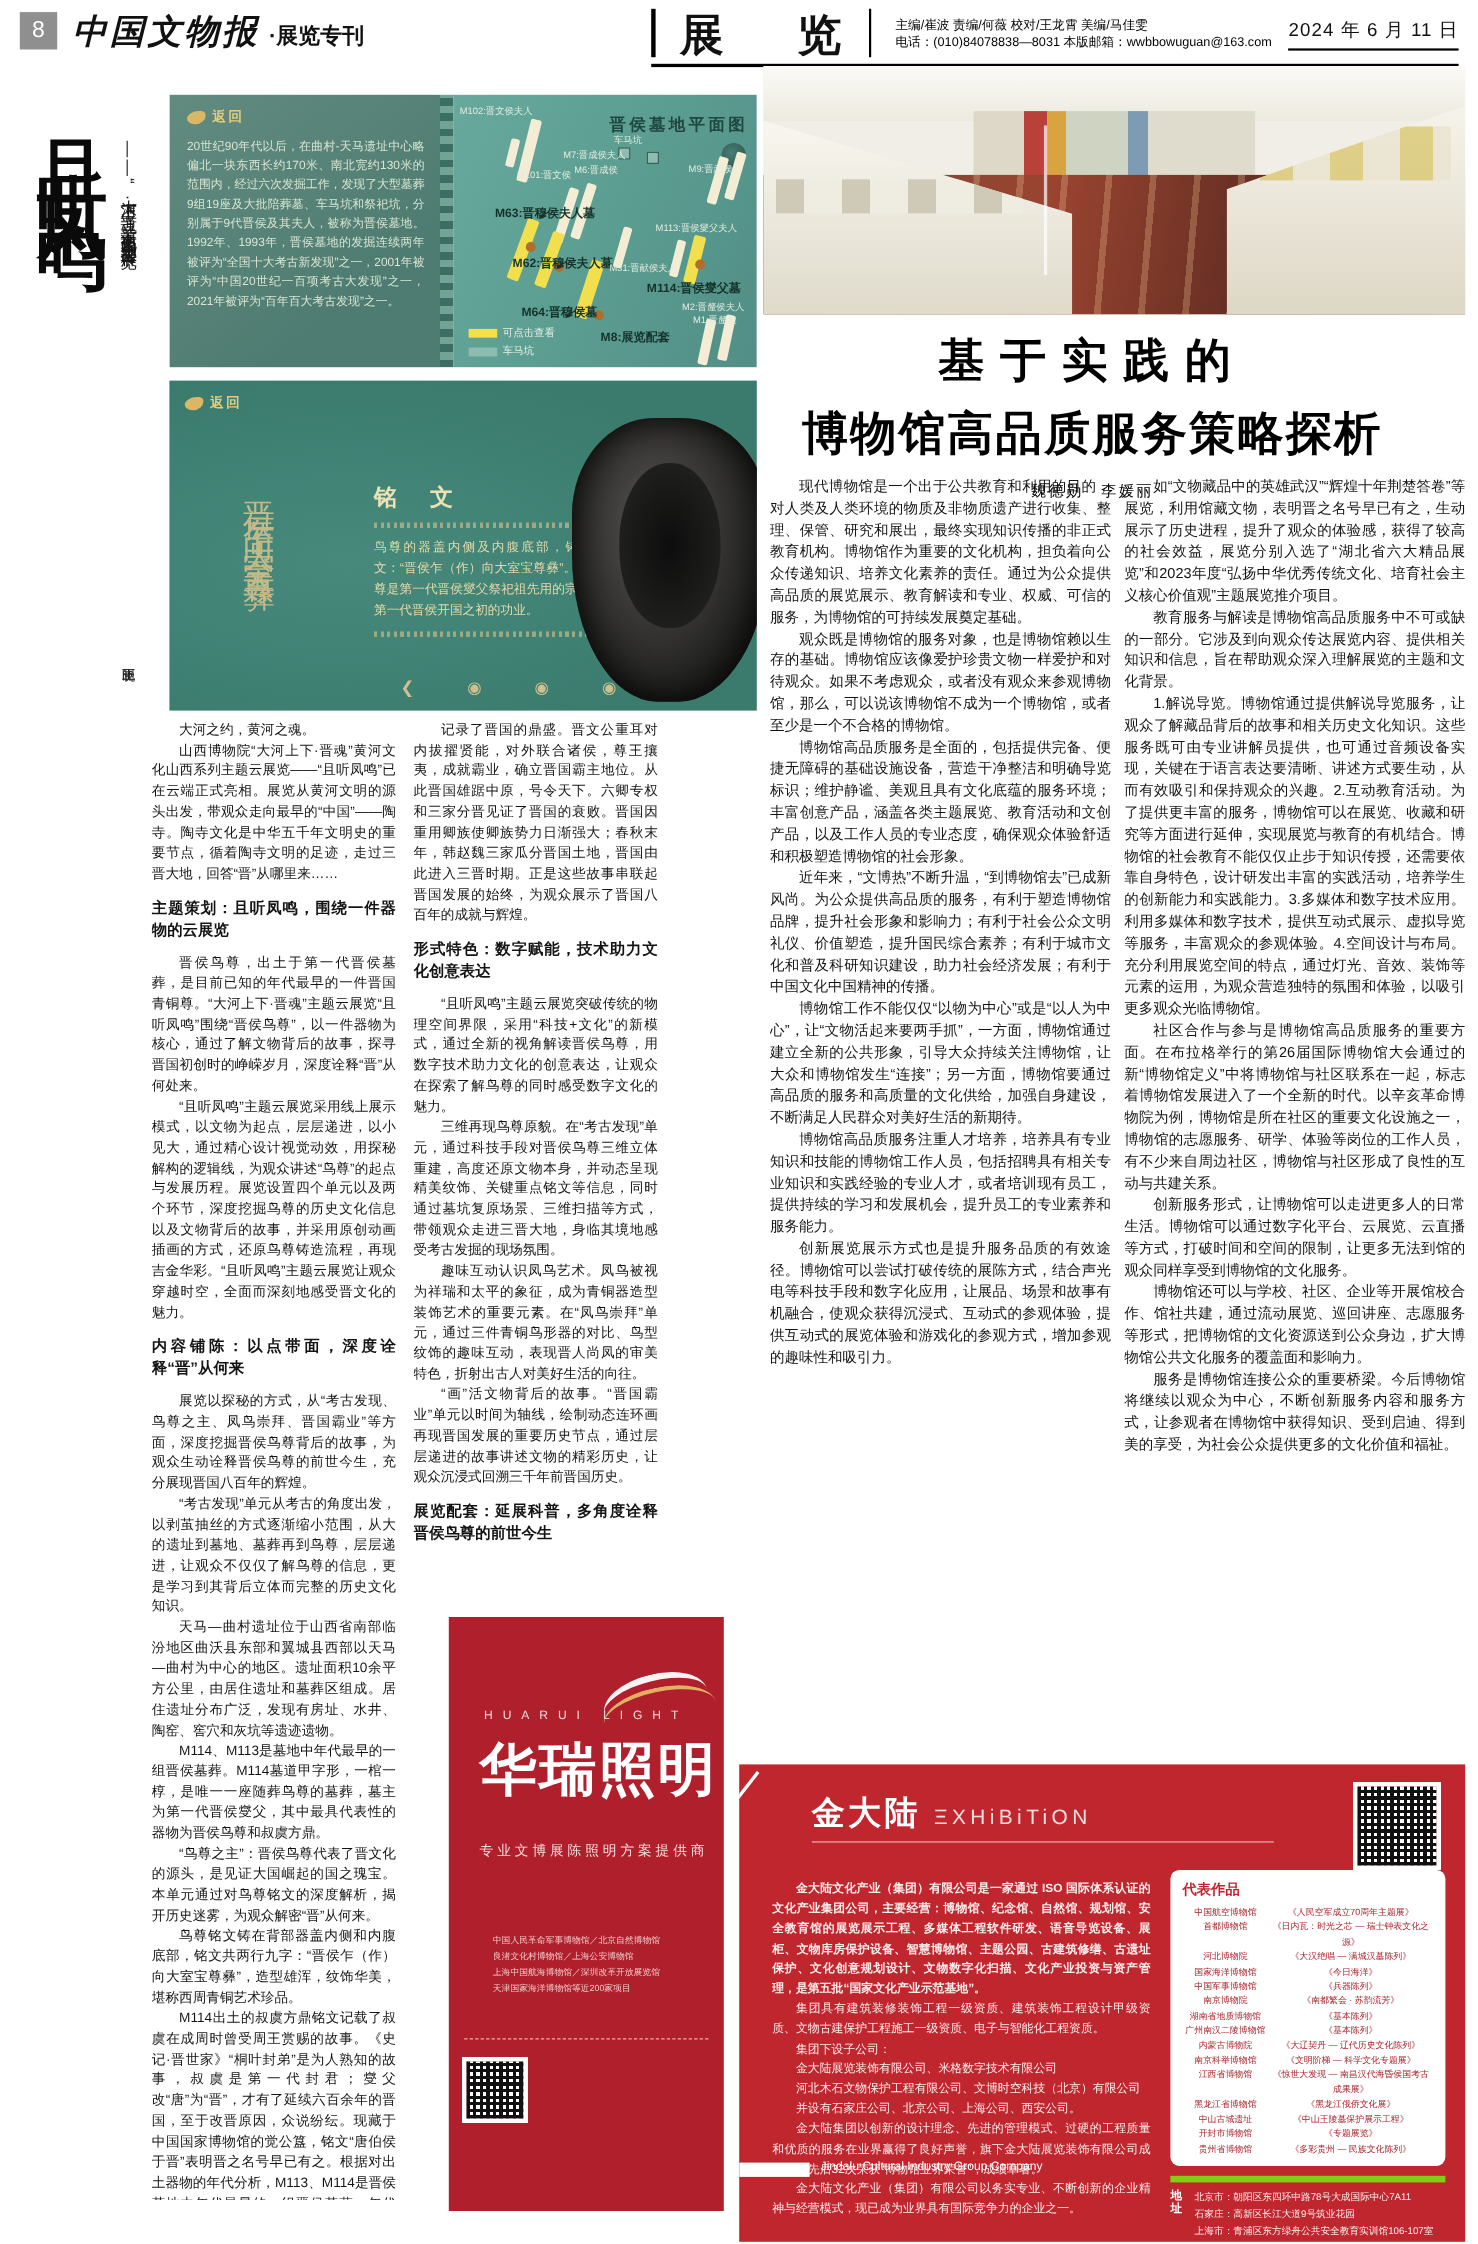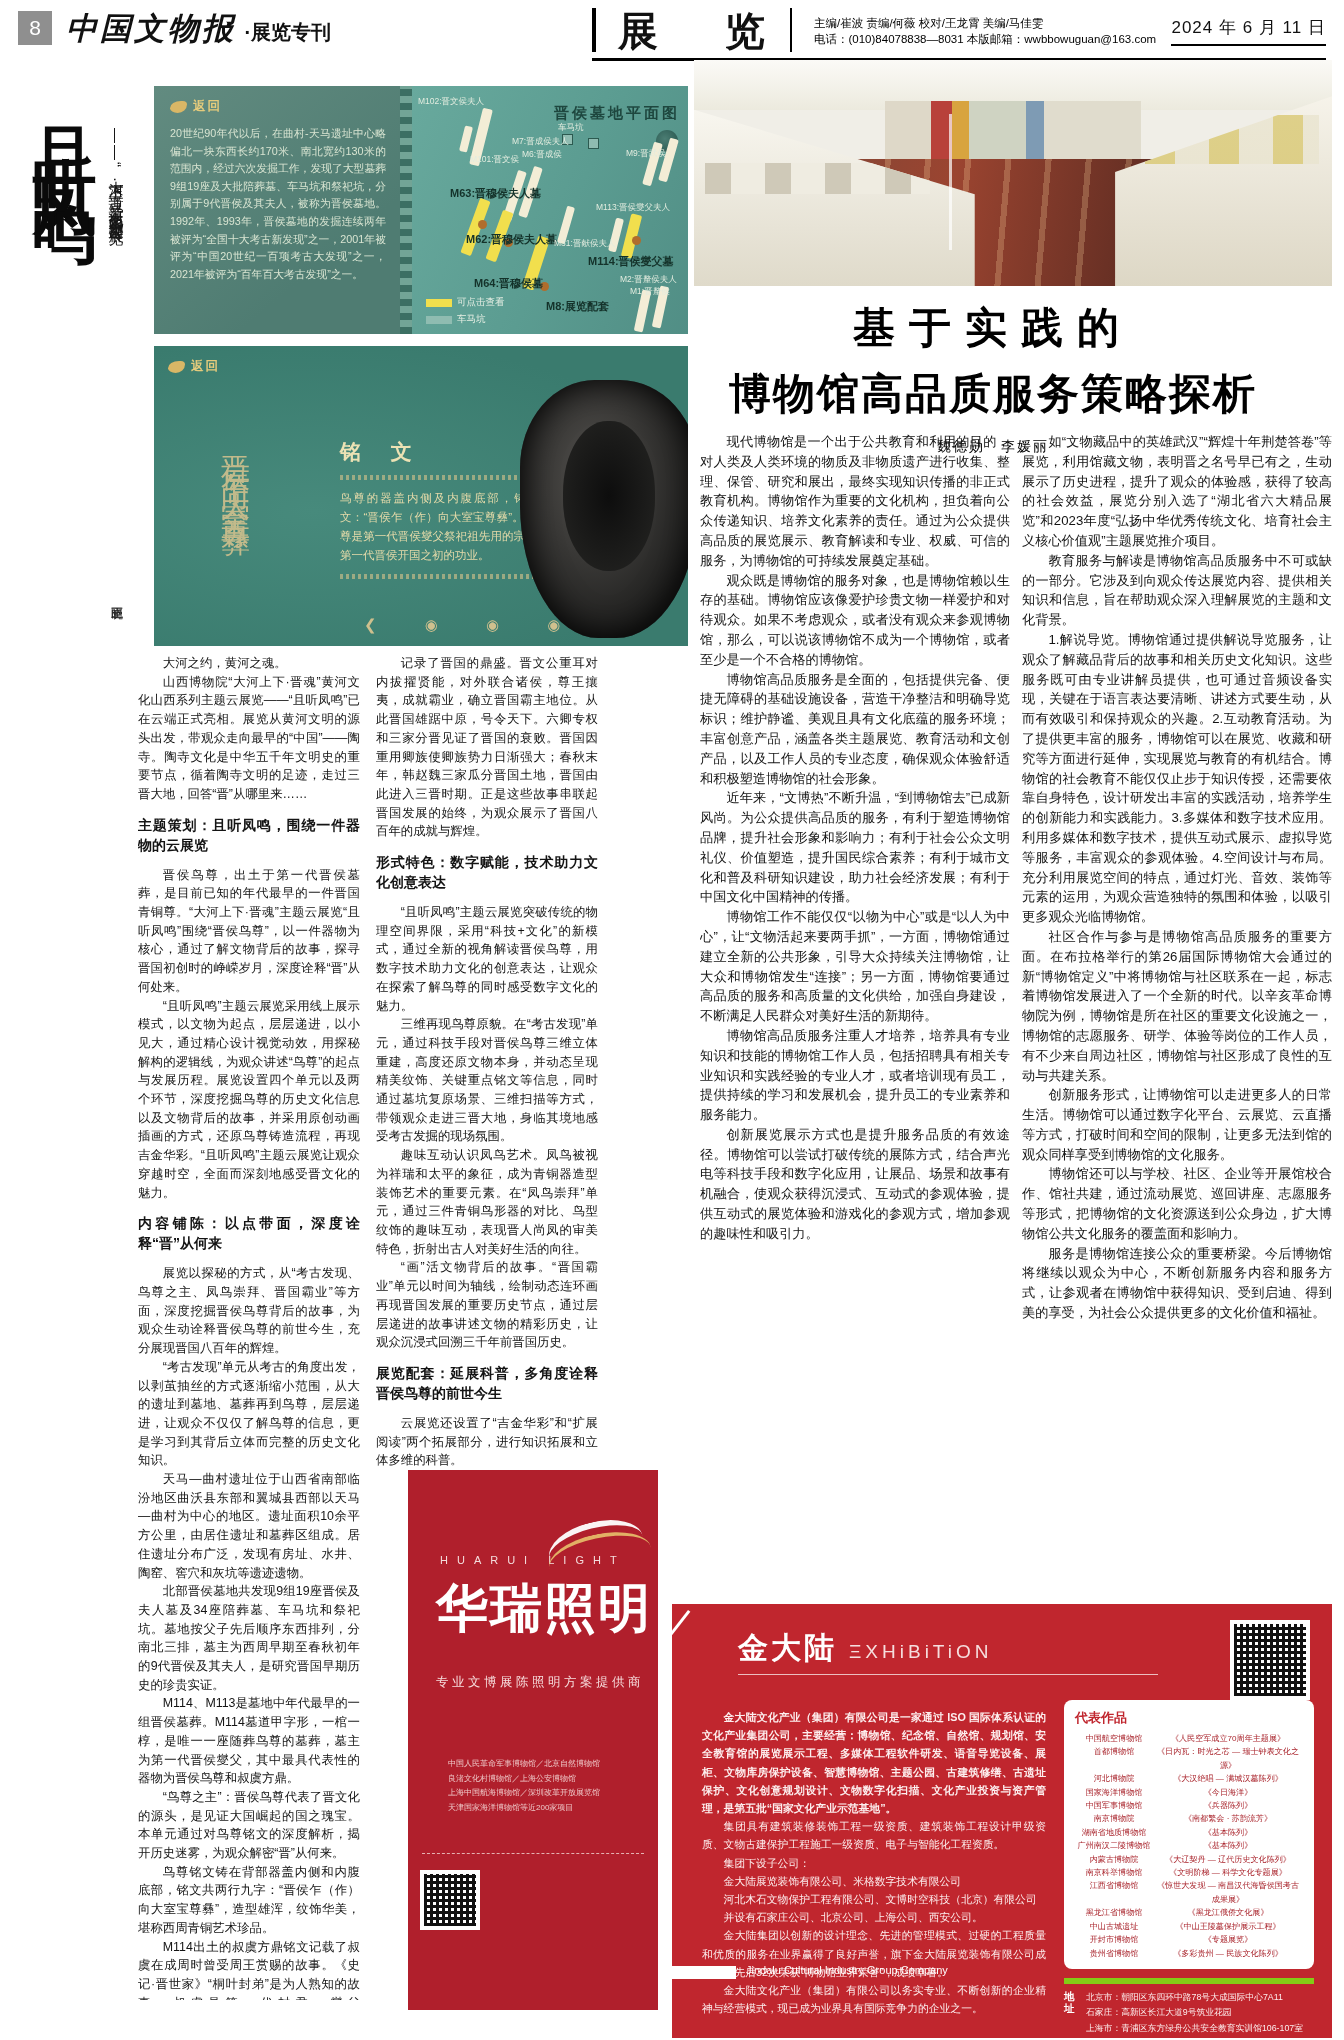--- a/index.html
+++ b/index.html
@@ -278,36 +278,34 @@
 
   <p class="p">大河之约，黄河之魂。</p>
       <p class="p">山西博物院“大河上下·晋魂”黄河文化山西系列主题云展览——“且听凤鸣”已在云端正式亮相。展览从黄河文明的源头出发，带观众走向最早的“中国”——陶寺。陶寺文化是中华五千年文明史的重要节点，循着陶寺文明的足迹，走过三晋大地，回答“晋”从哪里来……</p>
       <p class="h">主题策划：且听凤鸣，围绕一件器物的云展览</p>
       <p class="p">晋侯鸟尊，出土于第一代晋侯墓葬，是目前已知的年代最早的一件晋国青铜尊。“大河上下·晋魂”主题云展览“且听凤鸣”围绕“晋侯鸟尊”，以一件器物为核心，通过了解文物背后的故事，探寻晋国初创时的峥嵘岁月，深度诠释“晋”从何处来。</p>
       <p class="p">“且听凤鸣”主题云展览采用线上展示模式，以文物为起点，层层递进，以小见大，通过精心设计视觉动效，用探秘解构的逻辑线，为观众讲述“鸟尊”的起点与发展历程。展览设置四个单元以及两个环节，深度挖掘鸟尊的历史文化信息以及文物背后的故事，并采用原创动画插画的方式，还原鸟尊铸造流程，再现吉金华彩。“且听凤鸣”主题云展览让观众穿越时空，全面而深刻地感受晋文化的魅力。</p>
       <p class="h">内容铺陈：以点带面，深度诠释“晋”从何来</p>
       <p class="p">展览以探秘的方式，从“考古发现、鸟尊之主、凤鸟崇拜、晋国霸业”等方面，深度挖掘晋侯鸟尊背后的故事，为观众生动诠释晋侯鸟尊的前世今生，充分展现晋国八百年的辉煌。</p>
       <p class="p">“考古发现”单元从考古的角度出发，以剥茧抽丝的方式逐渐缩小范围，从大的遗址到墓地、墓葬再到鸟尊，层层递进，让观众不仅仅了解鸟尊的信息，更是学习到其背后立体而完整的历史文化知识。</p>
       <p class="p">天马—曲村遗址位于山西省南部临汾地区曲沃县东部和翼城县西部以天马—曲村为中心的地区。遗址面积10余平方公里，由居住遗址和墓葬区组成。居住遗址分布广泛，发现有房址、水井、陶窑、窖穴和灰坑等遗迹遗物。</p>
-      <p class="p">北部晋侯墓地共发现9组19座晋侯及夫人墓及34座陪葬墓、车马坑和祭祀坑。墓地按父子先后顺序东西排列，分南北三排，墓主为西周早期至春秋初年的9代晋侯及其夫人，是研究晋国早期历史的珍贵实证。</p>
       <p class="p">M114、M113是墓地中年代最早的一组晋侯墓葬。M114墓道甲字形，一棺一椁，是唯一一座随葬鸟尊的墓葬，墓主为第一代晋侯燮父，其中最具代表性的器物为晋侯鸟尊和叔虞方鼎。</p>
       <p class="p">“鸟尊之主”：晋侯鸟尊代表了晋文化的源头，是见证大国崛起的国之瑰宝。本单元通过对鸟尊铭文的深度解析，揭开历史迷雾，为观众解密“晋”从何来。</p>
       <p class="p">鸟尊铭文铸在背部器盖内侧和内腹底部，铭文共两行九字：“晋侯乍（作）向大室宝尊彝”，造型雄浑，纹饰华美，堪称西周青铜艺术珍品。</p>
       <p class="p">M114出土的叔虞方鼎铭文记载了叔虞在成周时曾受周王赏赐的故事。《史记·晋世家》“桐叶封弟”是为人熟知的故事，叔虞是第一代封君；燮父改“唐”为“晋”，才有了延续六百余年的晋国，至于改晋原因，众说纷纭。现藏于中国国家博物馆的觉公簋，铭文“唐伯侯于晋”表明晋之名号早已有之。根据对出土器物的年代分析，M113、M114是晋侯墓地中年代最早的一组晋侯墓葬，年代为西周早期晚段；墓主晋侯燮父与西周昭王时期大致相当，晋侯燮父年长于昭王且过世较早。因此，M114的墓主为第一代晋侯燮父，也即鸟尊的主人。</p>
     </div>
   <div class="bodycol colL colL2">
 
   <p class="p">记录了晋国的鼎盛。晋文公重耳对内拔擢贤能，对外联合诸侯，尊王攘夷，成就霸业，确立晋国霸主地位。从此晋国雄踞中原，号令天下。六卿专权和三家分晋见证了晋国的衰败。晋国因重用卿族使卿族势力日渐强大；春秋末年，韩赵魏三家瓜分晋国土地，晋国由此进入三晋时期。正是这些故事串联起晋国发展的始终，为观众展示了晋国八百年的成就与辉煌。</p>
       <p class="h">形式特色：数字赋能，技术助力文化创意表达</p>
       <p class="p">“且听凤鸣”主题云展览突破传统的物理空间界限，采用“科技+文化”的新模式，通过全新的视角解读晋侯鸟尊，用数字技术助力文化的创意表达，让观众在探索了解鸟尊的同时感受数字文化的魅力。</p>
       <p class="p">三维再现鸟尊原貌。在“考古发现”单元，通过科技手段对晋侯鸟尊三维立体重建，高度还原文物本身，并动态呈现精美纹饰、关键重点铭文等信息，同时通过墓坑复原场景、三维扫描等方式，带领观众走进三晋大地，身临其境地感受考古发掘的现场氛围。</p>
       <p class="p">趣味互动认识凤鸟艺术。凤鸟被视为祥瑞和太平的象征，成为青铜器造型装饰艺术的重要元素。在“凤鸟崇拜”单元，通过三件青铜鸟形器的对比、鸟型纹饰的趣味互动，表现晋人尚凤的审美特色，折射出古人对美好生活的向往。</p>
       <p class="p">“画”活文物背后的故事。“晋国霸业”单元以时间为轴线，绘制动态连环画再现晋国发展的重要历史节点，通过层层递进的故事讲述文物的精彩历史，让观众沉浸式回溯三千年前晋国历史。</p>
       <p class="h">展览配套：延展科普，多角度诠释晋侯鸟尊的前世今生</p>
-      <p class="p">云展览还设置了“吉金华彩”和“扩展阅读”两个拓展部分，进行知识拓展和立体多维的科普。</p>
     </div>
 
   <div class="photo">
     <div class="ph-ceiling"></div>
     <div class="ph-wall"></div>
     <div class="ph-floor"></div>
     <div class="ph-shine"></div>
     <div class="ph-caseL">
         <i></i>
       </div>

